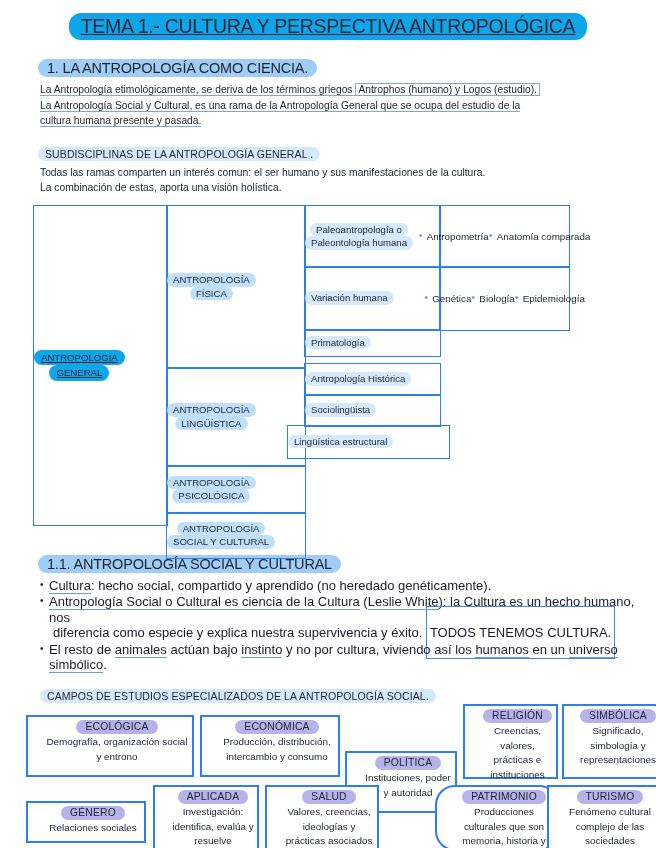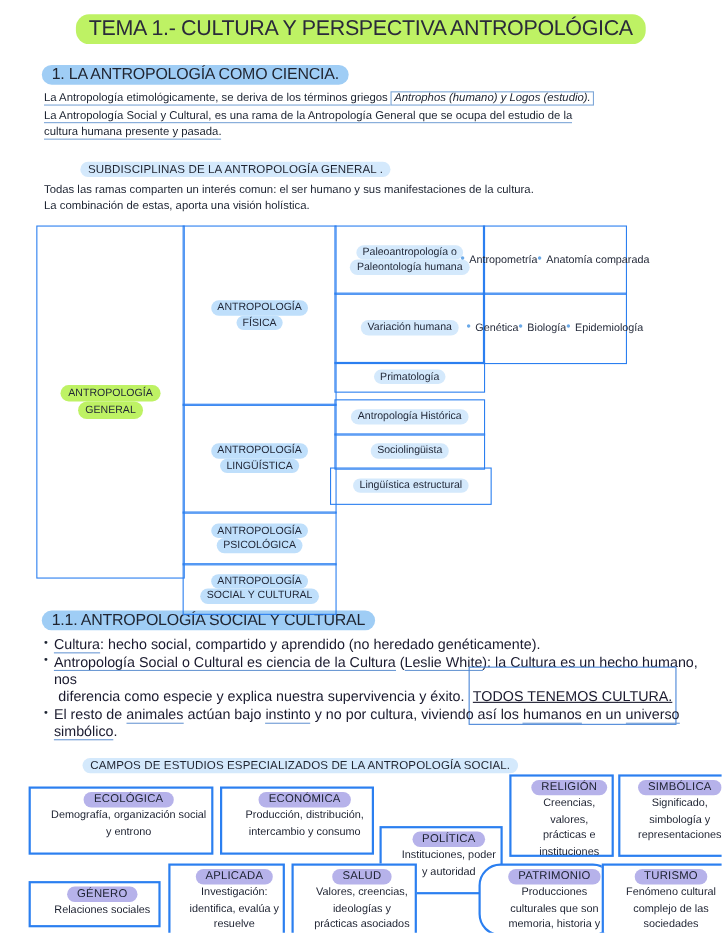--- a/index.html
+++ b/index.html
@@ -19,24 +19,25 @@
   .page {
     position: relative;
     width: 656px;
     height: 848px;
     padding: 0;
     box-sizing: border-box;
   }
 
   
   .hl-purple {
-    background: #bef264;
+    background: #0ea5e9;
     border-radius: 9px;
     padding: 1px 7px;
     display: inline-block;
+    text-decoration: underline;
   }
   .hl-blue {
     background: #9fcdf5;
     border-radius: 9px;
     padding: 1px 7px;
     display: inline-block;
   }
   .hl-blue-soft {
     background: #bfdffb;
     border-radius: 9px;
@@ -68,36 +69,36 @@
     letter-spacing: -0.2px;
   }
   .sec-h .hl-blue { padding: 1px 9px; border-radius: 10px;}
 
   .sub-h {
     margin: 18px 0 4px 38px;
     font-size: 10.5px;
     letter-spacing: 0.1px;
     color: #1f2430;
   }
-  .sub-h .hl-blue-pale { padding: 1px 7px; margin-left: 35px; }
+  .sub-h .hl-blue-pale { padding: 1px 7px; }
 
   
   .para {
     margin: 0 0 0 40px;
     font-size: 10.3px;
     line-height: 15.5px;
     color: #1b2230;
     max-width: 600px;
   }
   .para .u { border-bottom: 0.8px solid #7ea7d8; }
   .para .boxed {
     border: 1px solid #7ea7d8;
     padding: 0 2px;
   }
-  .para .ital { font-style: italic; }
+  .para .ital { }
 
   .bullets {
     margin: 3px 0 0 40px;
     padding: 0;
     list-style: none;
     font-size: 13px;
     line-height: 15.6px;
     max-width: 600px;
   }
   .bullets li {
@@ -110,39 +111,37 @@
     position: absolute;
     left: 0;
     top: -1px;
     font-size: 10px;
     color: #1b2230;
   }
   .bullets .u { border-bottom: 0.9px solid #6d9ad4; }
   .bullets .boxed {
     border: 1.1px solid #4a86d8;
     padding: 18px 3px;
-    text-decoration: underline;
   }
 
   
   .diagram {
     position: relative;
     margin: 9px 0 0 33px;
     width: 585px;
     height: 336px;
     font-size: 9.6px;
     color: #1f2535;
   }
   .cell {
     position: absolute;
     border: 1.6px solid #2b7ff0;
     box-sizing: border-box;
     display: flex;
     align-items: center;
-    justify-content: center;
     text-align: center;
     background: transparent;
   }
   .cell .lbl { line-height: 13.5px; }
   .cell .lbl span { display: inline-block; }
 
   .bullet-col {
     position: absolute;
     border: 1.6px solid #2b7ff0;
     box-sizing: border-box;
@@ -285,21 +284,21 @@
         <span class="hl-blue-pale">Antropología Histórica</span>
       </div>
     </div>
 
     <div class="cell" style="left:271px; top:189px; width:137px; height:33px;">
       <div class="lbl">
         <span class="hl-blue-pale">Sociolingüista</span>
       </div>
     </div>
 
-    <div class="cell" style="left:267px; top:220px; width:147px; height:34px;">
+    <div class="cell" style="left:254px; top:220px; width:163px; height:34px;">
       <div class="lbl">
         <span class="hl-blue-pale">Lingüística estructural</span>
       </div>
     </div>
 
     <div class="bullet-col" style="left:406px; top:0px; width:131px; height:63px;">
       <div class="bl">Antropometría</div>
       <div class="bl">Anatomía comparada</div>
     </div>
 

